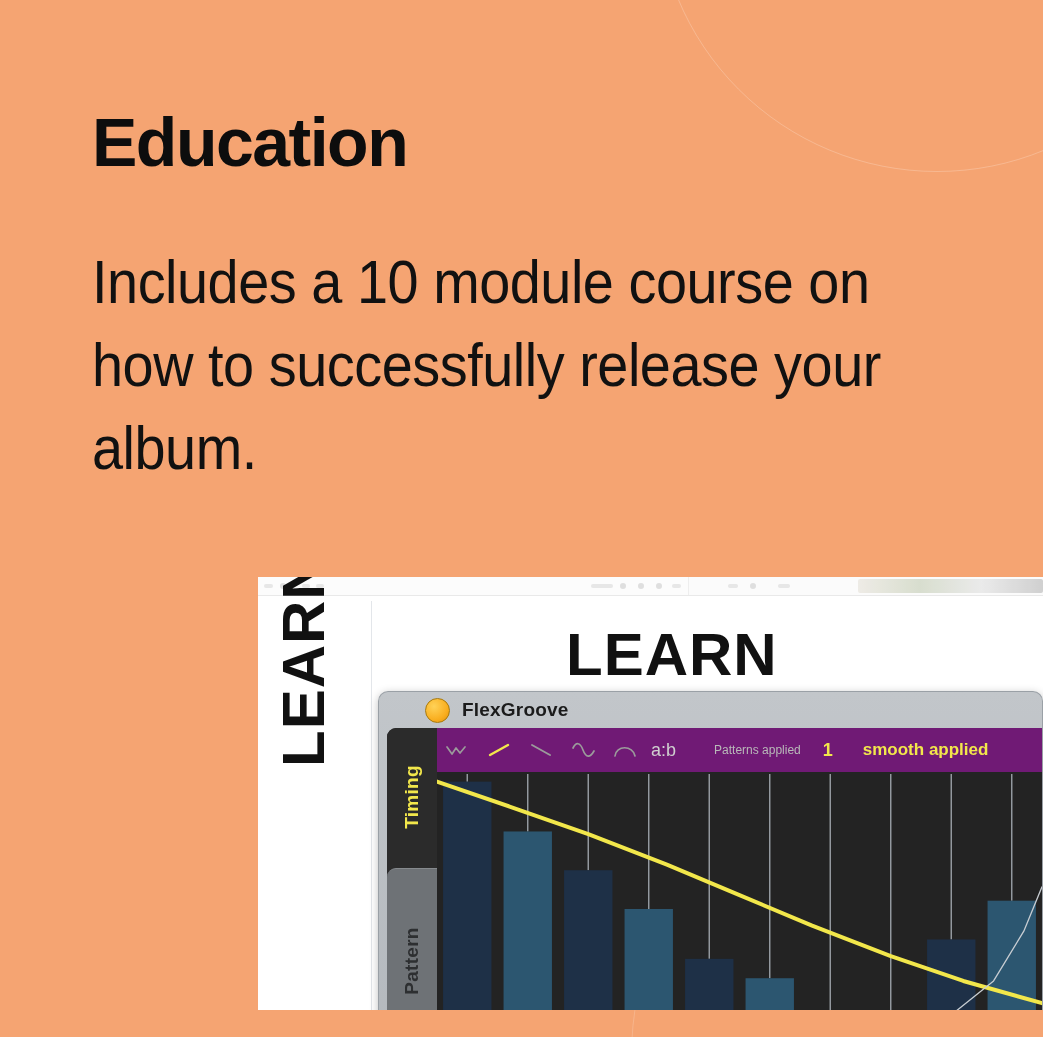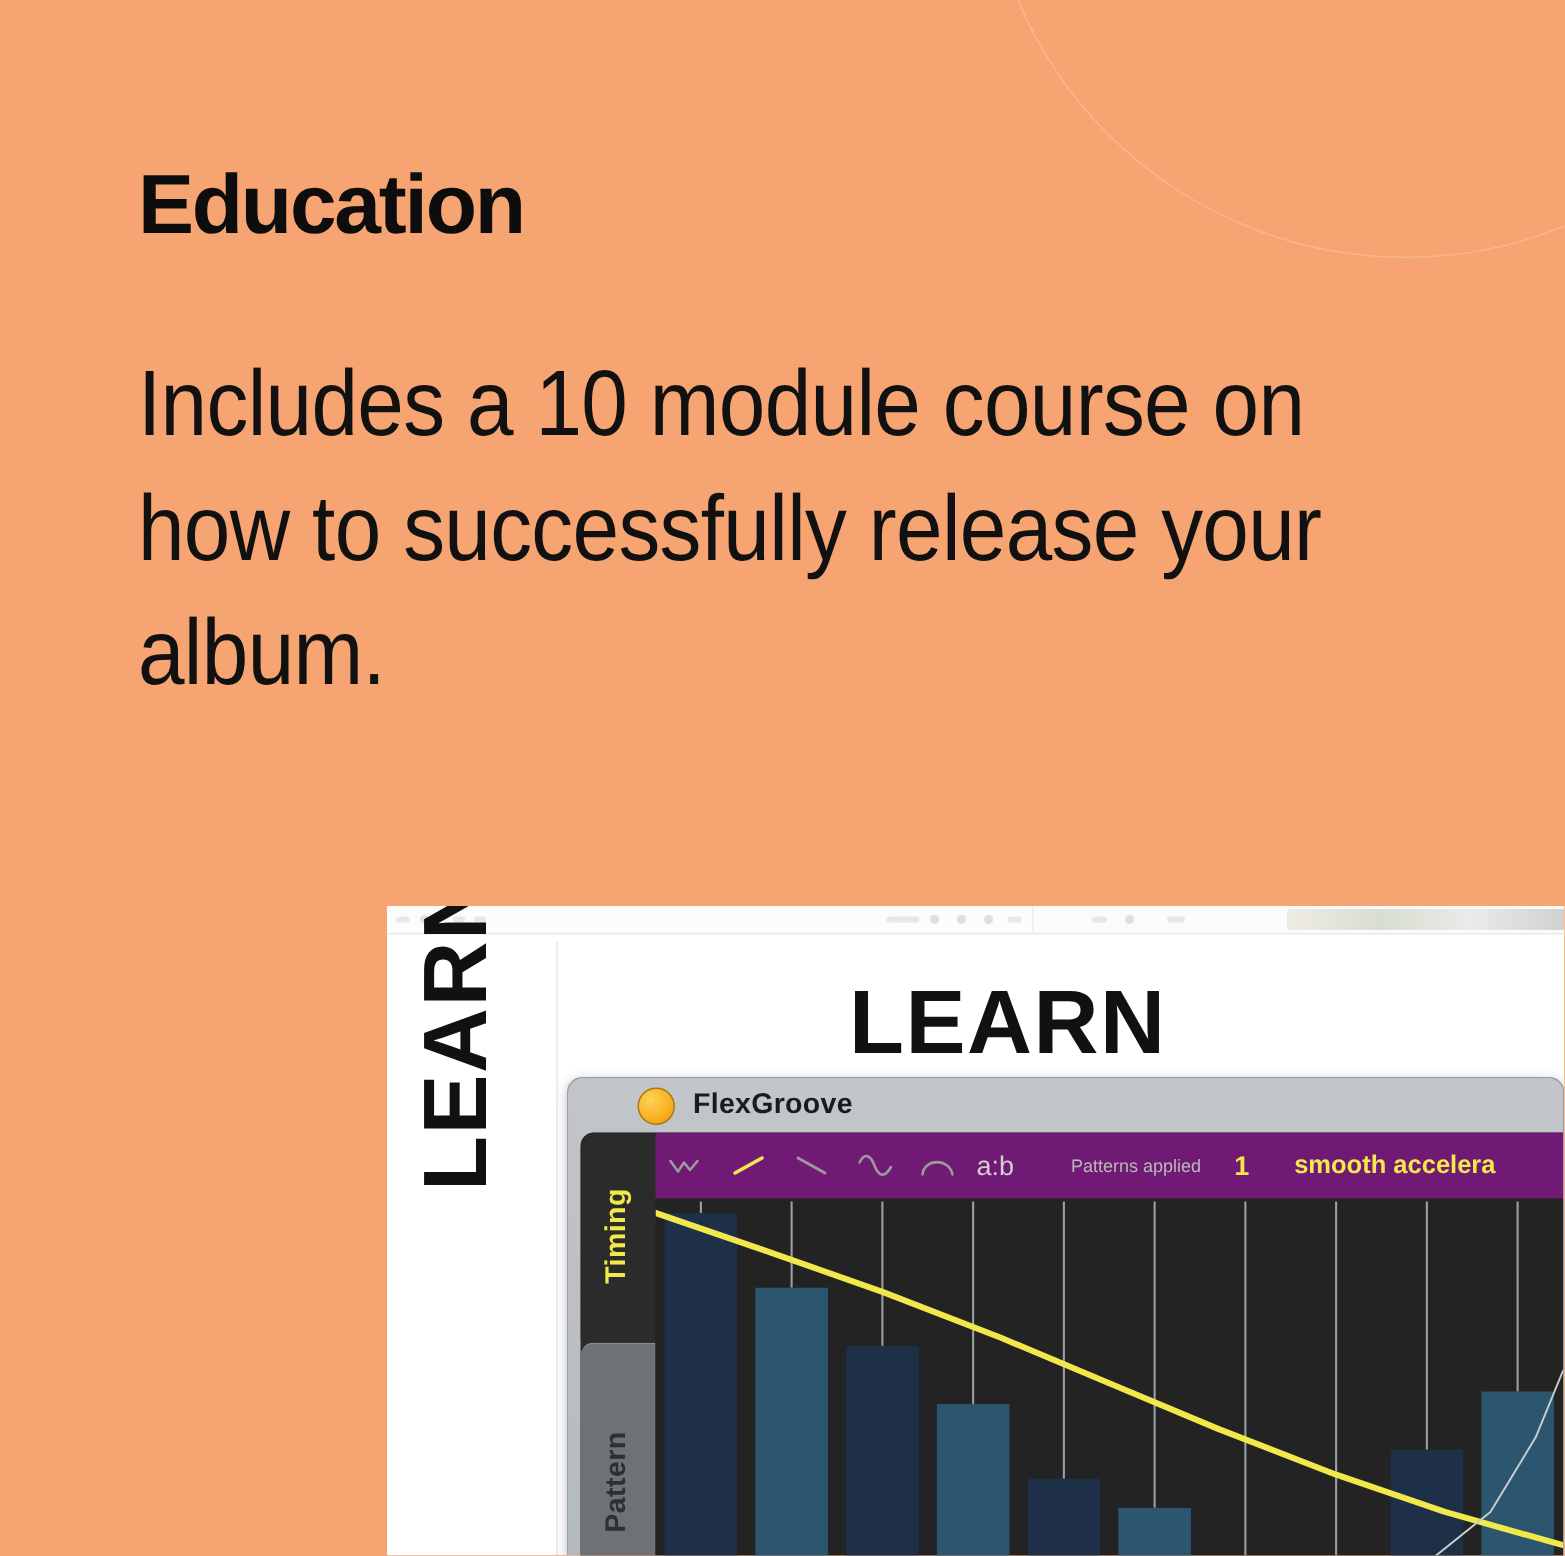--- a/index.html
+++ b/index.html
@@ -40,21 +40,21 @@
   .copy {
     position: absolute;
     left: 92px;
     top: 108px;
     width: 880px;
   }
   .headline {
     margin: 0;
     font-family: "Liberation Sans Narrow", "Liberation Sans", sans-serif;
     font-weight: 700;
-    font-size: 56px;
+    font-size: 68px;
     line-height: 1.0;
     letter-spacing: -1.5px;
     color: #0d0d0d;
   }
   .subcopy {
     margin: 64px 0 0 0;
     font-family: "Liberation Sans Narrow", "Liberation Sans", sans-serif;
     font-weight: 400;
     font-size: 62px;
     line-height: 1.34;
@@ -62,21 +62,21 @@
     color: #111111;
     max-width: 880px;
     transform: scaleX(0.9);
     transform-origin: left top;
   }
 
   
   #screenshot-panel {
     position: absolute;
     left: 258px;
-    top: 604px;
+    top: 577px;
     width: 785px;
     height: 433px;
     background: #ffffff;
     overflow: hidden;
   }
 
   
   .browser-chrome {
     position: absolute;
     left: 0;
@@ -399,21 +399,21 @@
         <div class="curve-btn">
           <svg width="28" height="16" viewBox="0 0 28 16">
             <path d="M3 14 C4 3, 21 3, 23 14" fill="none" stroke="#9b9b9b" stroke-width="1.7" stroke-linecap="round"></path>
           </svg>
         </div>
 
         <div id="ratio-label">a:b</div>
 
         <div id="patterns-applied-label">Patterns applied</div>
         <div id="patterns-applied-value">1</div>
-        <div id="preset-name">smooth accelera</div>
+        <div id="preset-name">smooth applied</div>
       </div>
 
       <div id="chart-area">
         <svg id="chart-svg" viewBox="0 0 615 275" preserveAspectRatio="none">
           <g id="chart-gridlines">
               <line x1="30.75" x2="30.75" y1="2" y2="9.420000000000016" stroke="#9aa0a6" stroke-width="1.4" vector-effect="non-scaling-stroke"></line>
               <line x1="92.25" x2="92.25" y1="2" y2="58.19999999999999" stroke="#9aa0a6" stroke-width="1.4" vector-effect="non-scaling-stroke"></line>
               <line x1="153.75" x2="153.75" y1="2" y2="96.13999999999999" stroke="#9aa0a6" stroke-width="1.4" vector-effect="non-scaling-stroke"></line>
               <line x1="215.25" x2="215.25" y1="2" y2="134.07999999999998" stroke="#9aa0a6" stroke-width="1.4" vector-effect="non-scaling-stroke"></line>
               <line x1="276.75" x2="276.75" y1="2" y2="182.86" stroke="#9aa0a6" stroke-width="1.4" vector-effect="non-scaling-stroke"></line>

